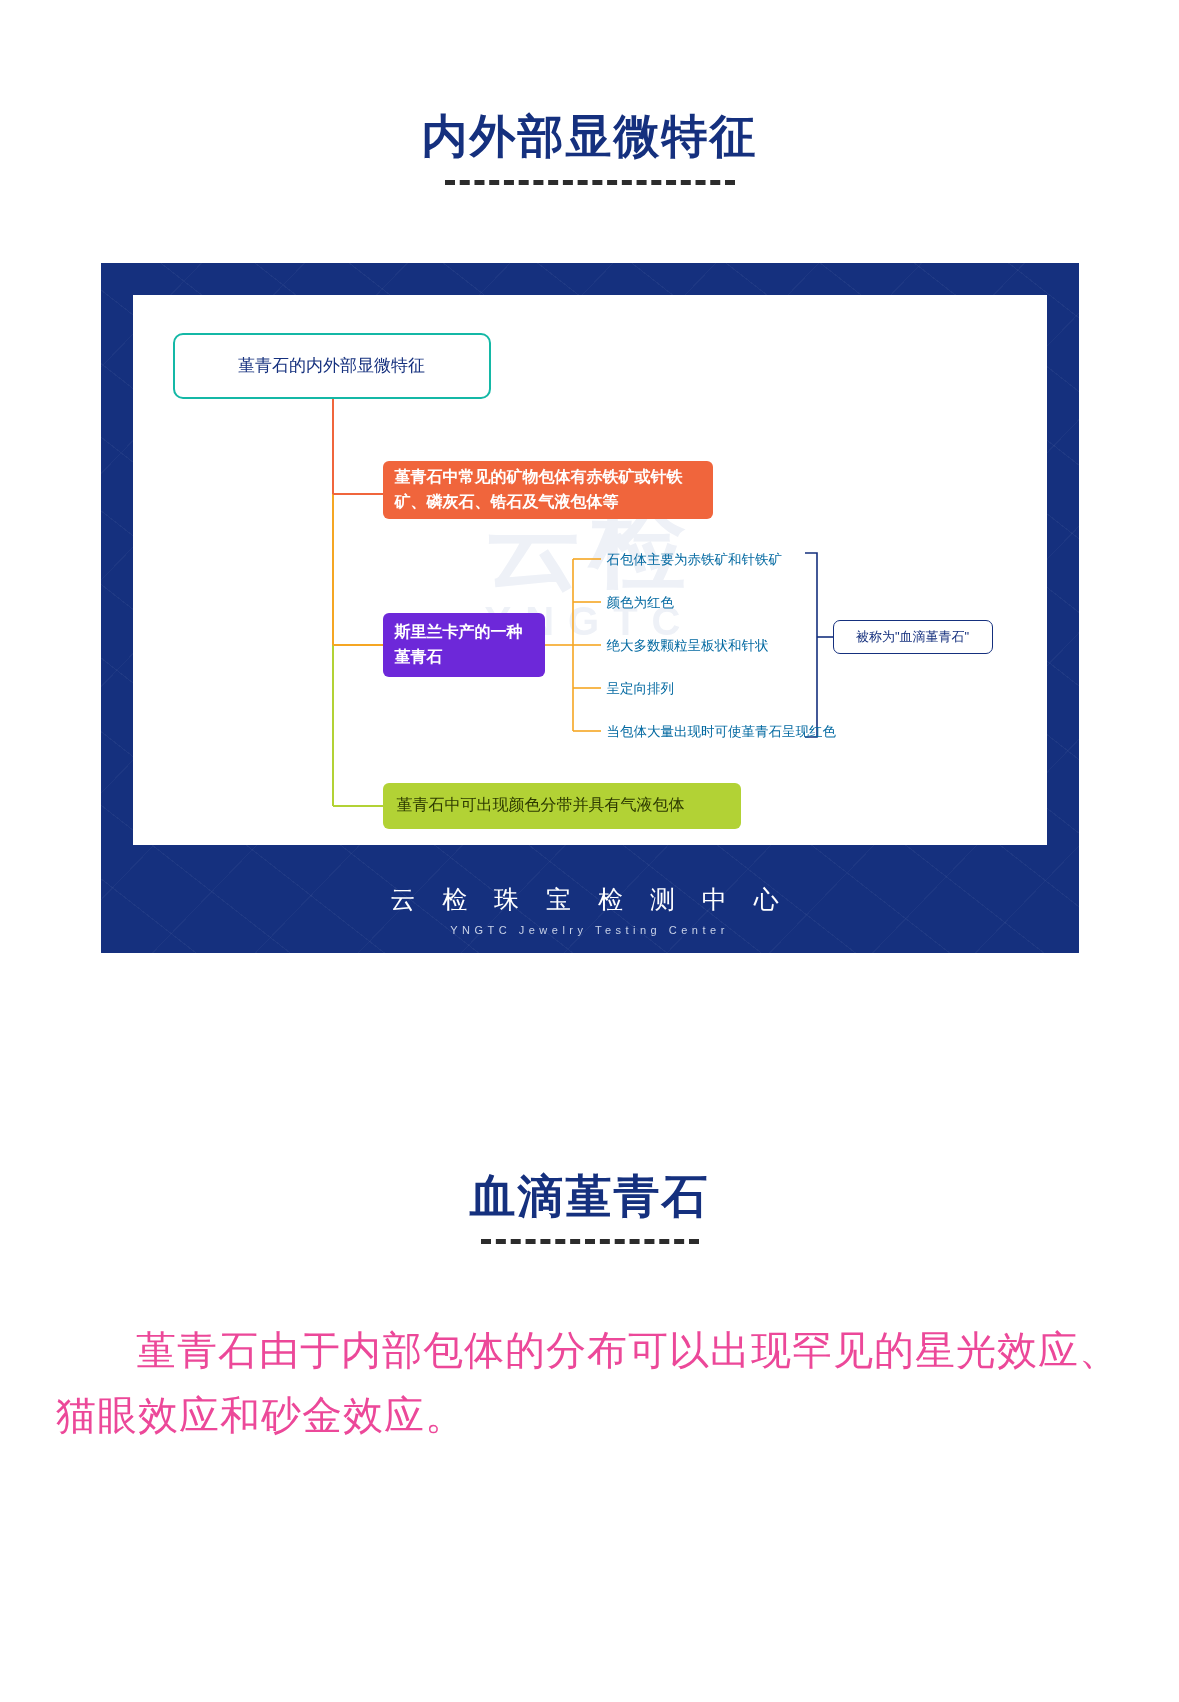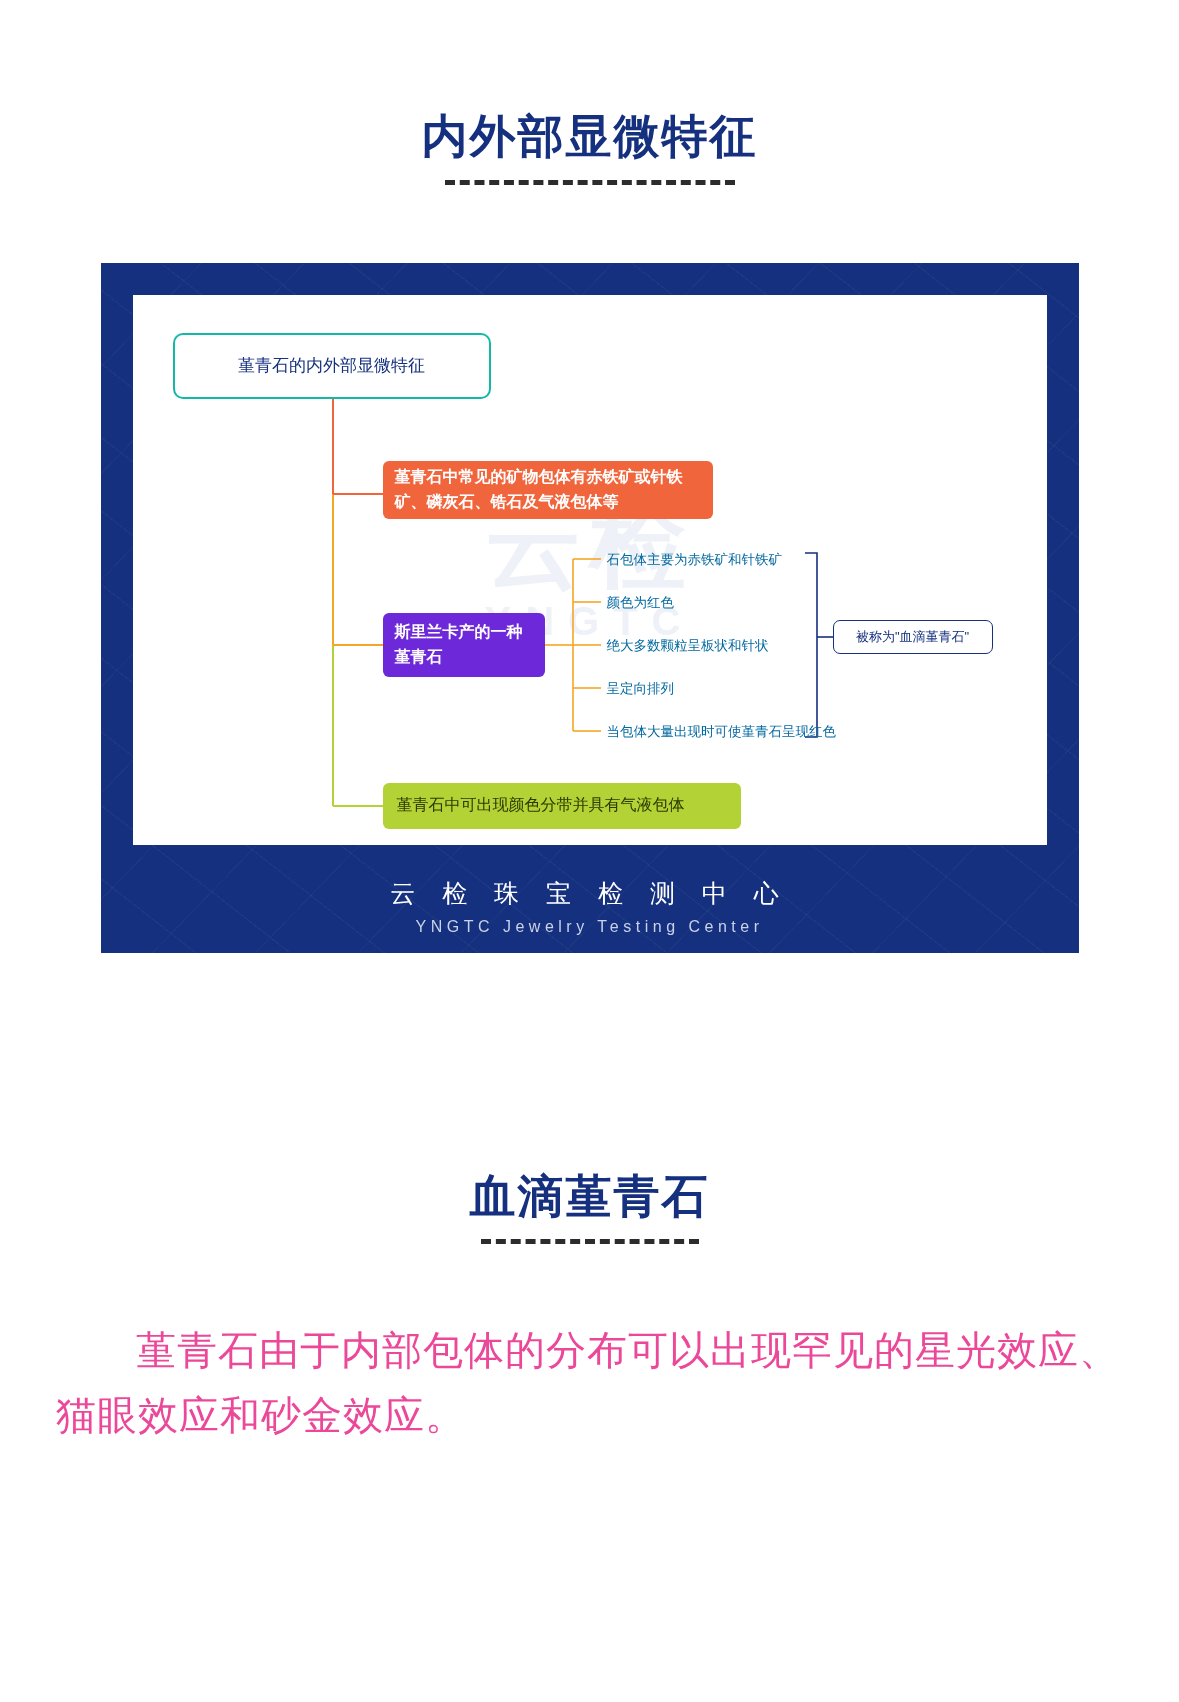--- a/index.html
+++ b/index.html
@@ -96,21 +96,21 @@
     bottom: 17px;
     text-align: center;
     color: #ffffff;
   }
   .card-footer .cn {
     font-size: 25px;
     letter-spacing: 10px;
     font-weight: 500;
   }
   .card-footer .en {
-    font-size: 16px;
+    font-size: 11px;
     letter-spacing: 4.5px;
     margin-top: 8px;
     color: #c9d2e8;
   }
 
   
   .mindmap {
     position: absolute;
     inset: 0;
   }

